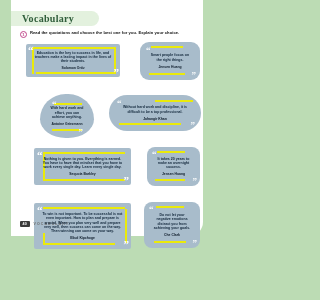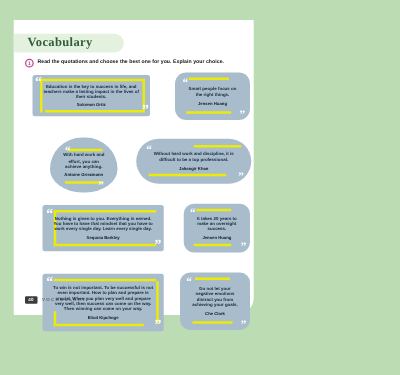--- a/index.html
+++ b/index.html
@@ -5,21 +5,21 @@
   * { margin:0; padding:0; box-sizing:border-box; }
   html,body{ width:215px; height:300px; overflow:hidden; }
   body{
     font-family:"Liberation Sans", sans-serif;
     background:#bcdcb4;
     position:relative;
   }
   
   .page{
     position:absolute;
-    left:11px; top:16px; width:192px; height:236px;
+    left:11px; top:0; width:192px; height:236px;
     background:#ffffff;
     border-bottom-right-radius:14px;
   }
   .page-inner{ position:relative; width:100%; height:100%; }
 
   
   .hdr{
     position:absolute; left:0; top:11px;
     width:88px; height:15px;
     background:#e3f1de;

